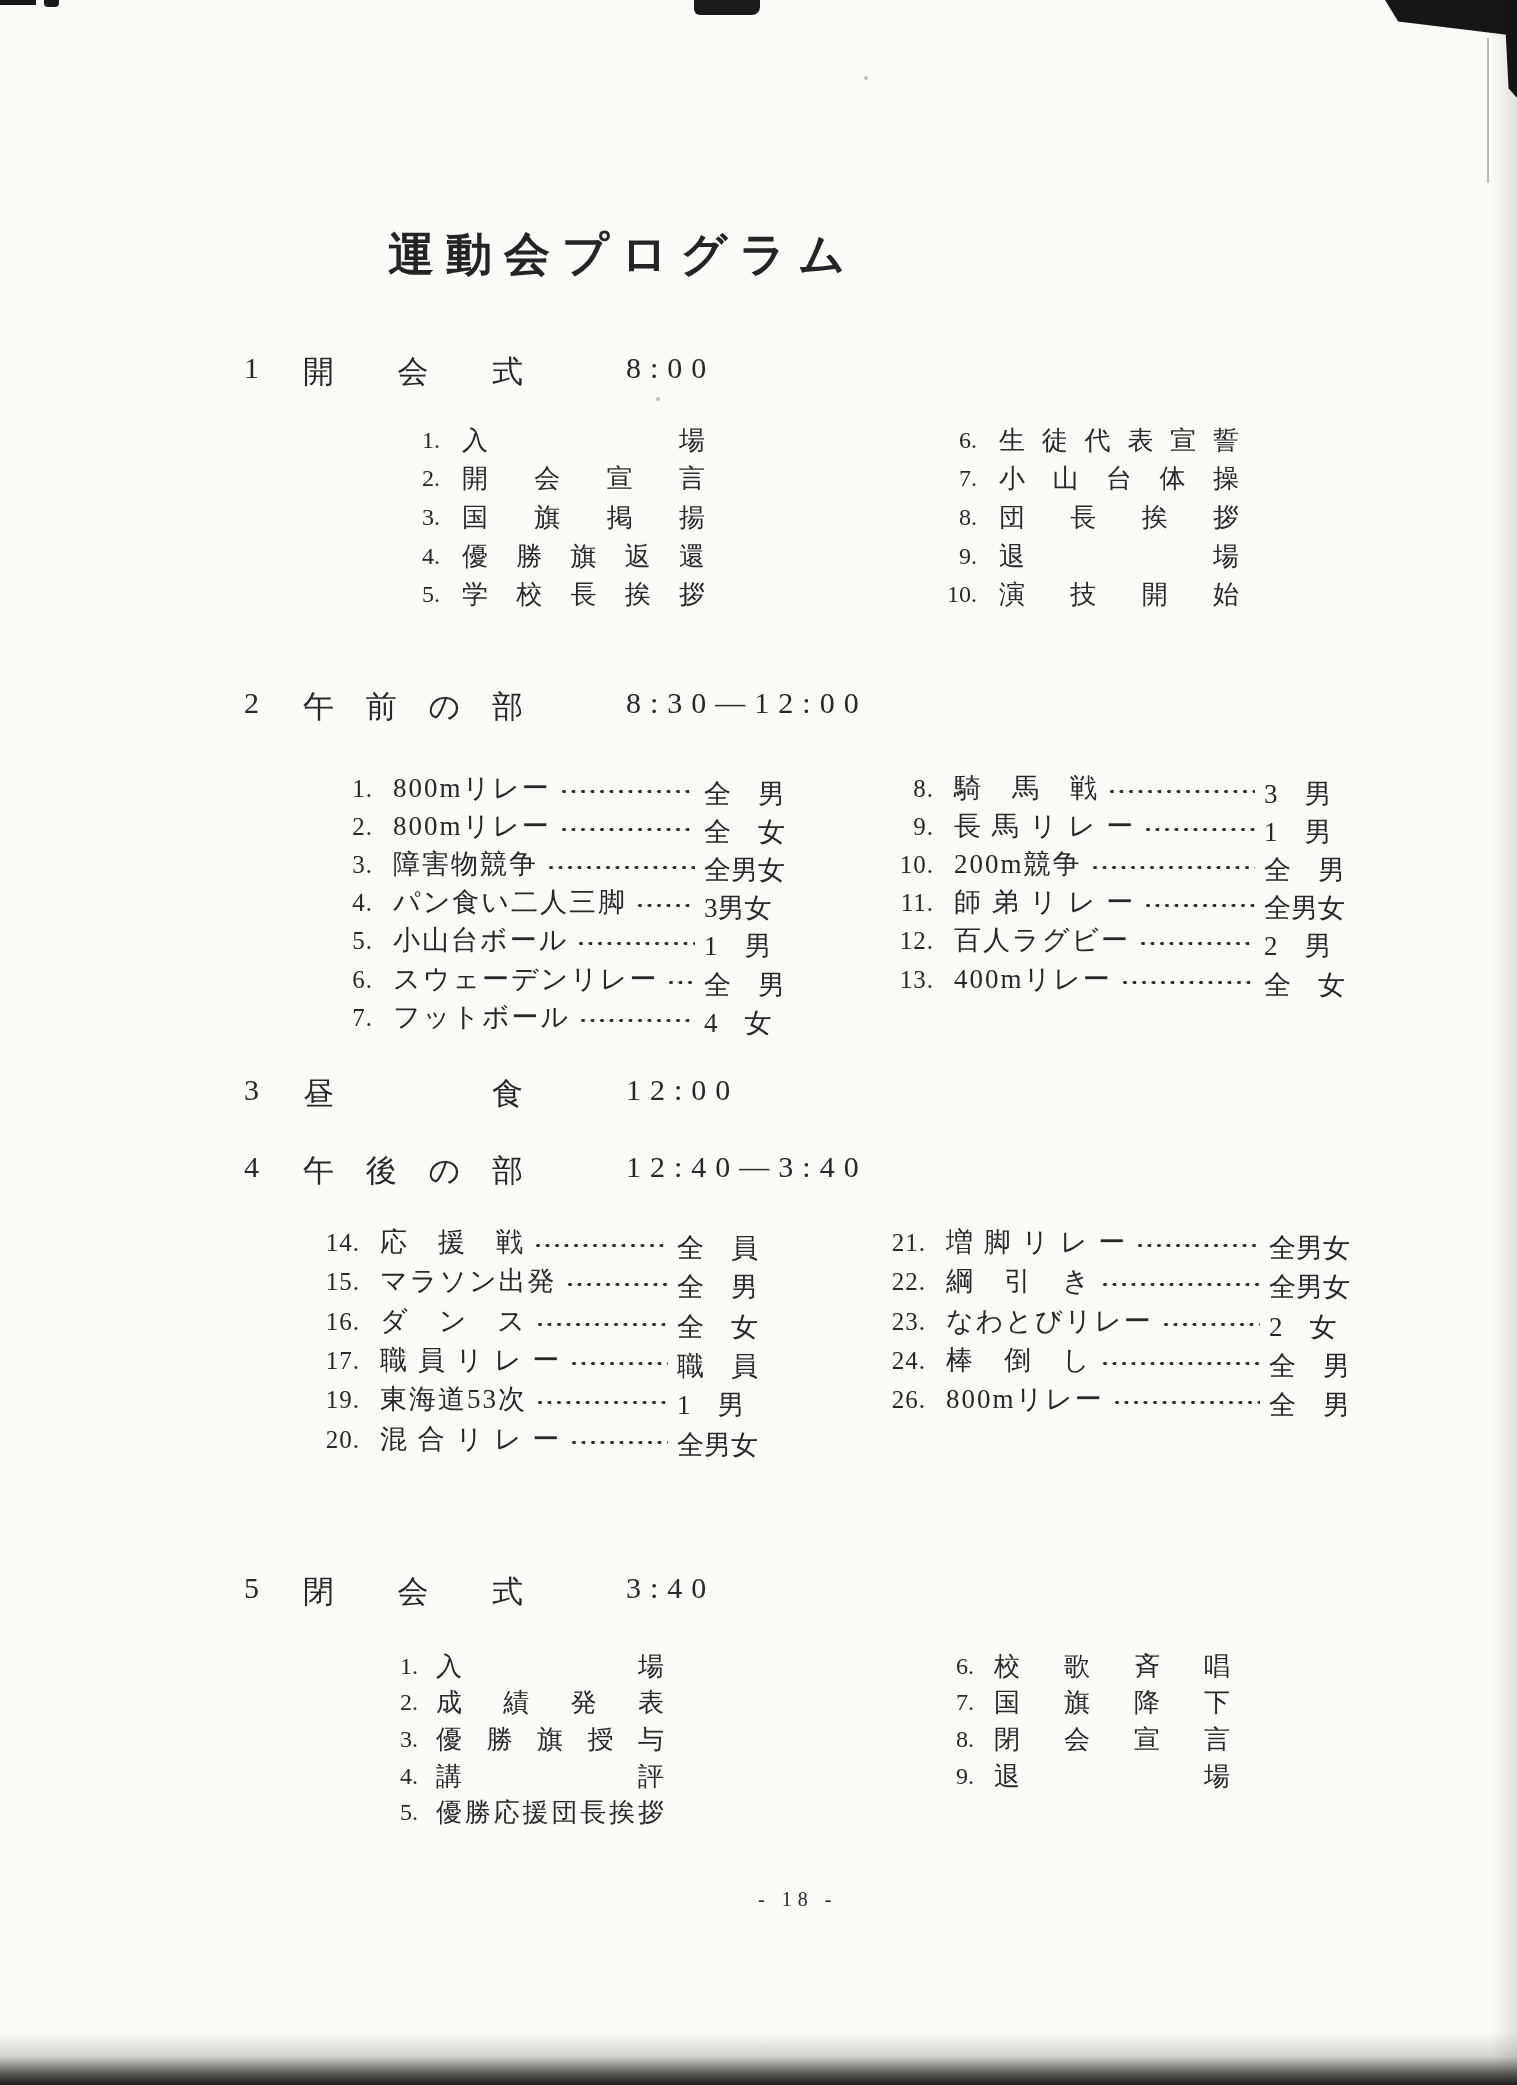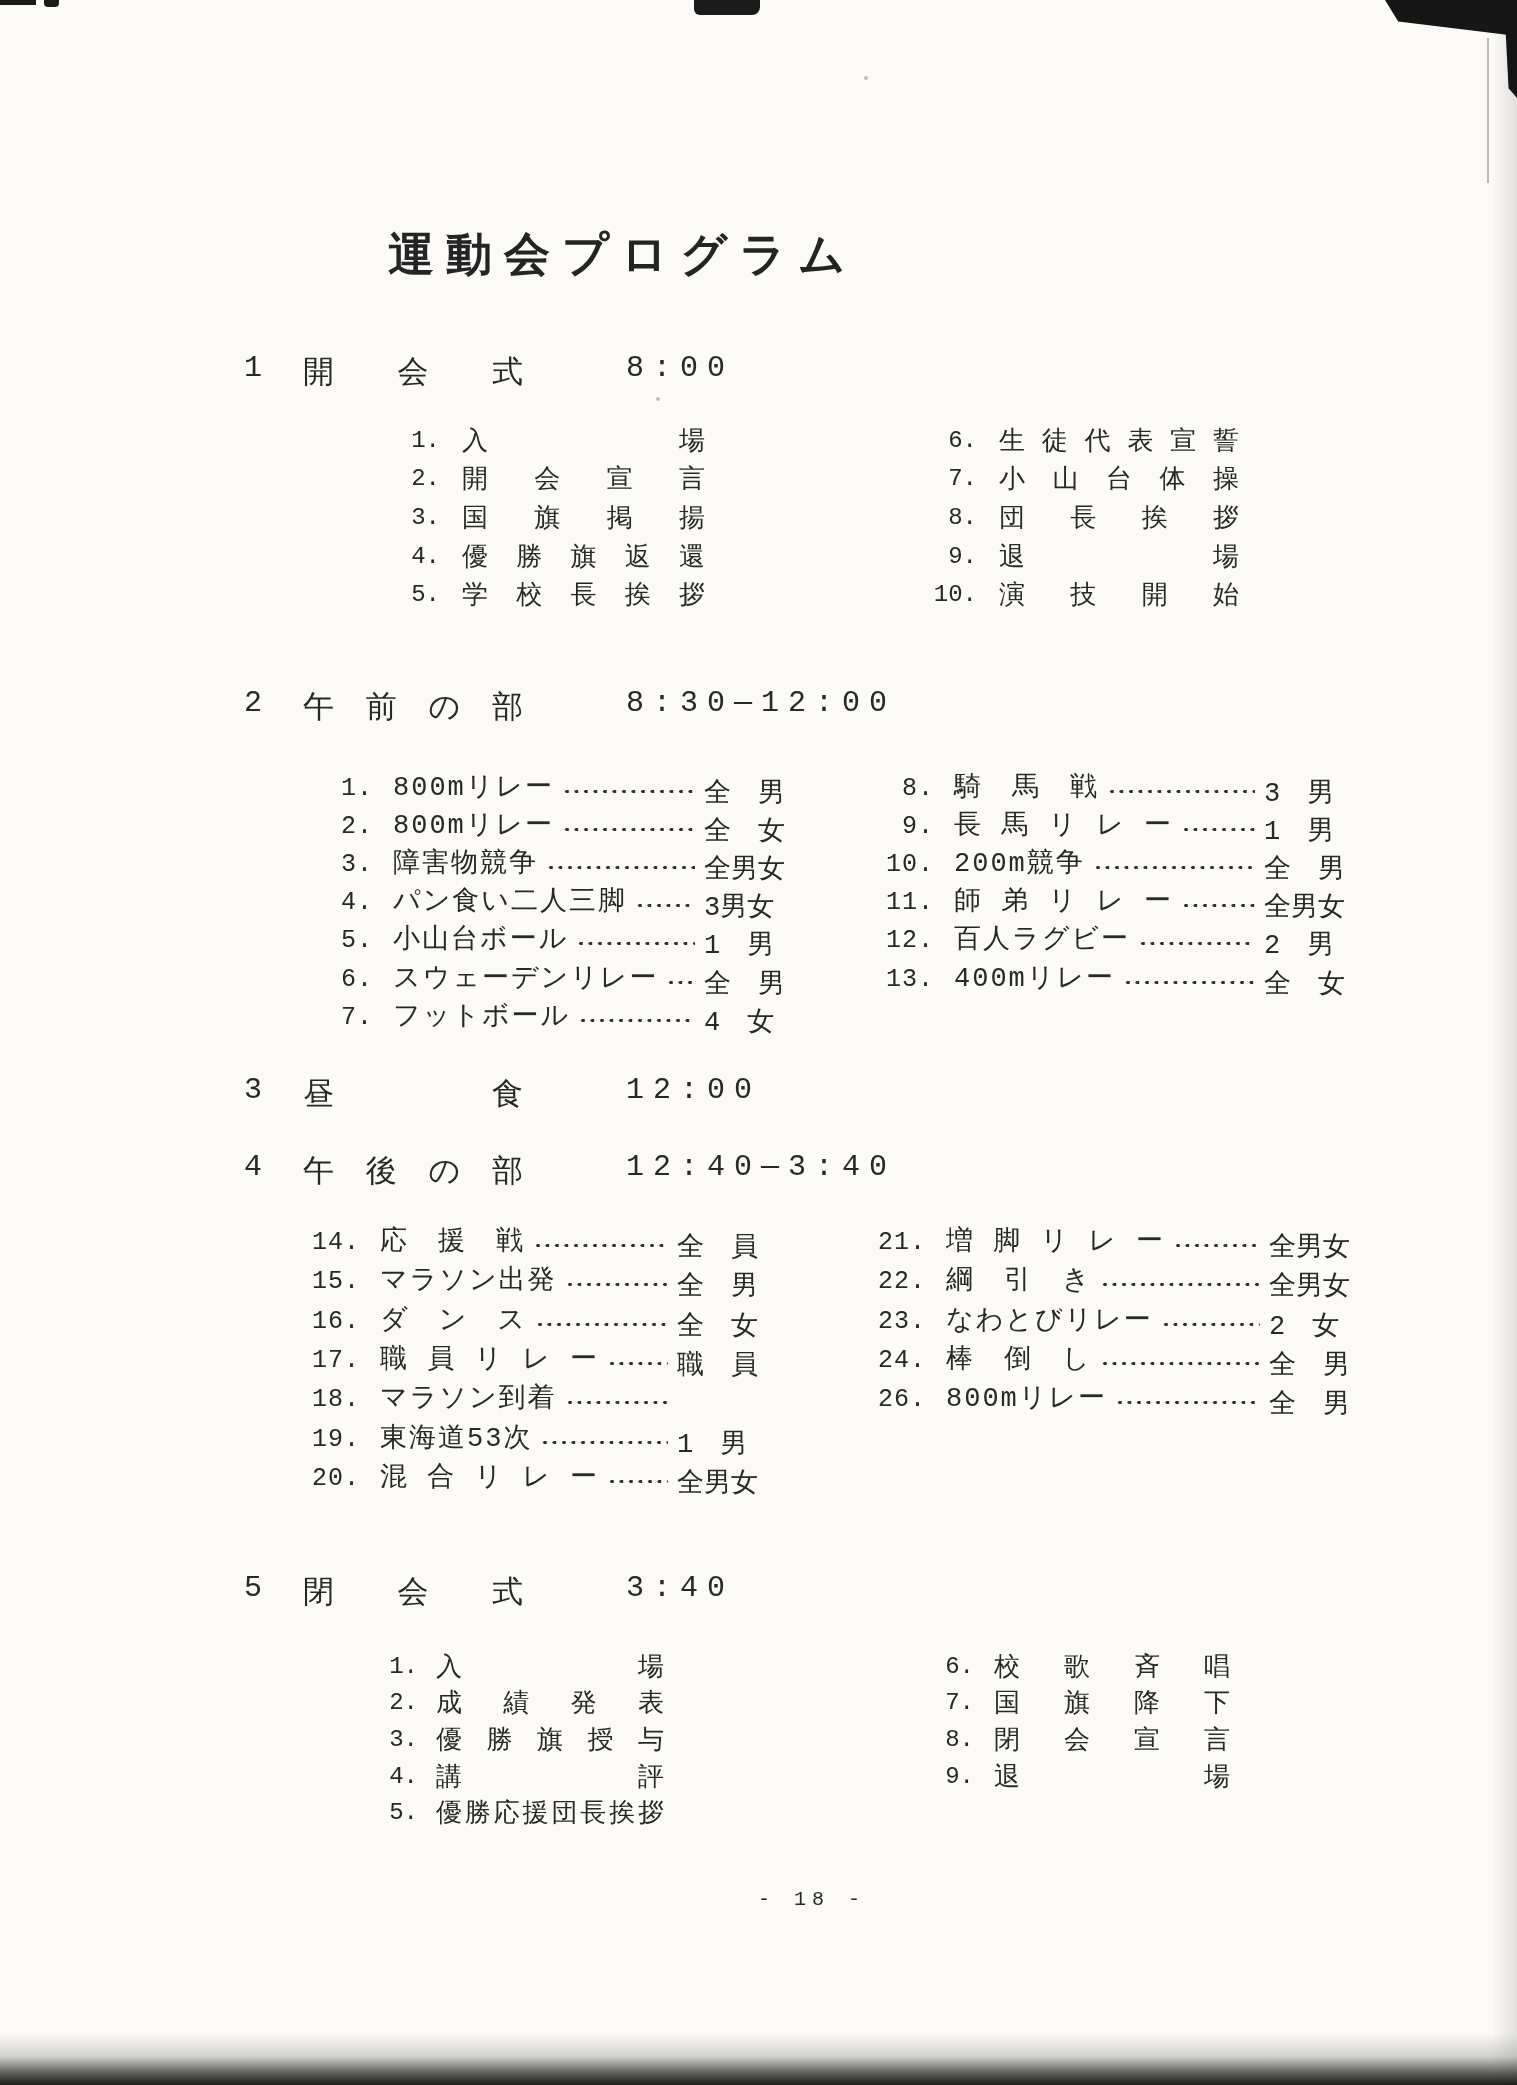--- a/index.html
+++ b/index.html
@@ -1,19 +1,19 @@
 <!DOCTYPE html>
 <html><head>
 <meta charset="utf-8">
 <style>
   html,body{margin:0;padding:0;background:#dddbd6;}
   .page{
     position:relative;width:1517px;height:2085px;margin:0 auto;
     background:#fbfaf7;overflow:hidden;color:#282828;
-    font-family:Liberation Mono, monospace;
+    font-family:Liberation Serif, serif;
   }
   
   .doc-title{
     position:absolute;left:388px;top:224px;
     font-size:46px;letter-spacing:12px;white-space:nowrap;
     font-weight:600;color:#242424;
   }
   
   .sec{position:absolute;left:0;width:100%;height:42px;}
   .sec .no{position:absolute;left:244px;font-size:30px;}
@@ -325,26 +325,20 @@
         <span class="leader"></span>
         <span class="sgroup">全　女</span>
       </div>
     <div class="srow">
         <span class="sno">17.</span>
         <span class="sname">職 員 リ レ ー</span>
         <span class="leader"></span>
         <span class="sgroup">職　員</span>
       </div>
     <div class="srow">
-        <span class="sno">18.</span>
-        <span class="sname">マラソン到着</span>
-        <span class="leader"></span>
-        <span class="sgroup"></span>
-      </div>
-    <div class="srow">
         <span class="sno">19.</span>
         <span class="sname">東海道53次</span>
         <span class="leader"></span>
         <span class="sgroup">1　男</span>
       </div>
     <div class="srow">
         <span class="sno">20.</span>
         <span class="sname">混 合 リ レ ー</span>
         <span class="leader"></span>
         <span class="sgroup">全男女</span>

